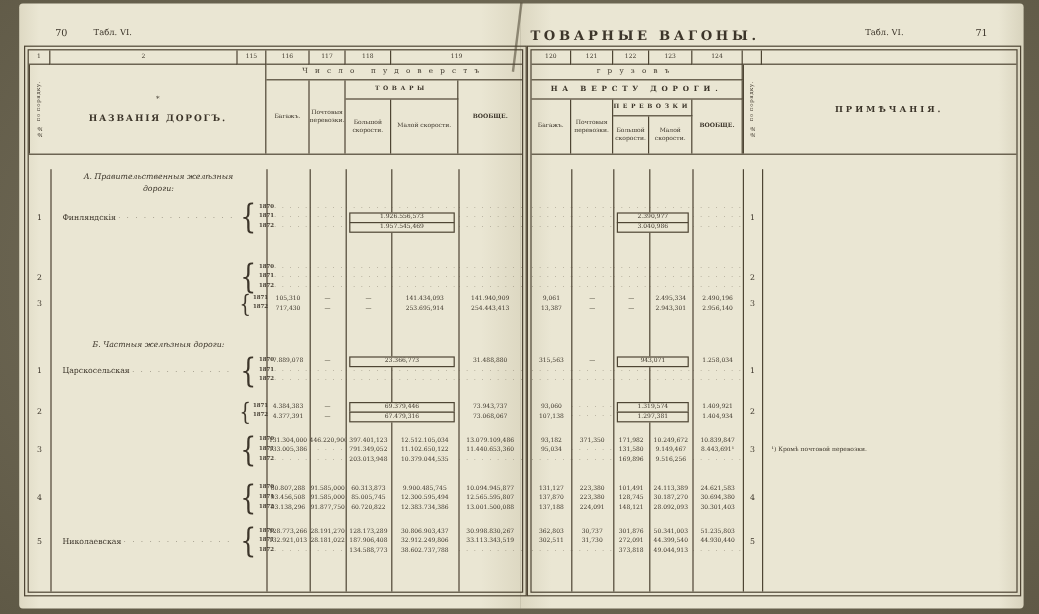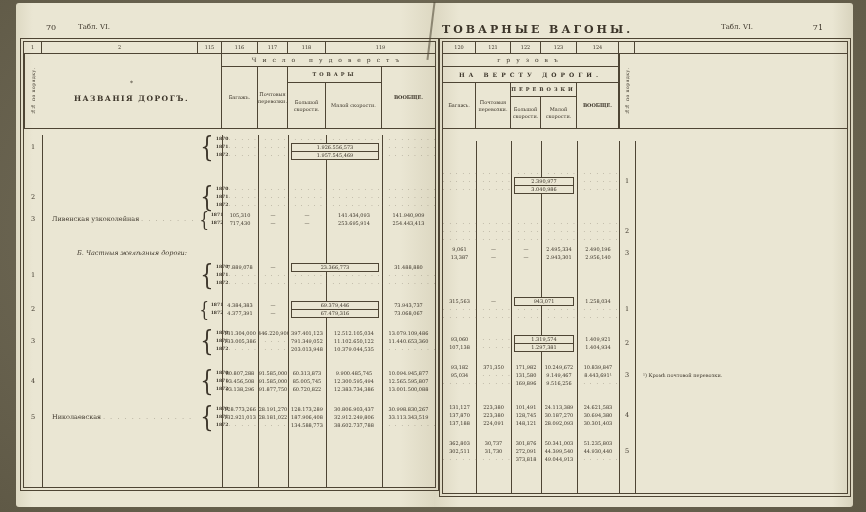--- a/index.html
+++ b/index.html
@@ -113,22 +113,30 @@
         <div class="hc" style="grid-row:4;grid-column:7">Малой скорости.</div>
         <div class="hc bold last" style="grid-row:3/5;grid-column:8">ВООБЩЕ.</div>
       </div>
       <div class="tbody" id="bodyL" style="width:411px;height:352px">
           <div class="vline" style="left: 18px;"></div>
           <div class="vline" style="left: 198px;"></div>
           <div class="vline" style="left: 234px;"></div>
           <div class="vline" style="left: 264px;"></div>
           <div class="vline" style="left: 302px;"></div>
           <div class="vline" style="left: 358px;"></div>
+          <div class="blk blk-l" style="margin-top: 12px; grid-template-rows: 22px;">
+            <div class="heading" style="grid-column: 2 / 4;">А. Правительственныя желѣзныя
+дороги:</div>
+          </div>
           <div class="blk blk-l" style="margin-top: 6px; grid-template-rows: repeat(3, 8px);">
             <div class="rnum" style="grid-area: 1 / 1 / -1;">1</div>
+            <div class="rname-wrap" style="grid-area: 1 / 2 / -1;">
+              <span class="rname">Финляндскія</span>
+              <span class="leader">. . . . . . . . . . . . . . . . . . . . . . . . . . . . . . . . . . . . . . . . . . . . . . . . . . . . . . . . . . . . </span>
+            </div>
             <div class="yearcol" style="grid-area: 1 / 3 / -1;">
               <span class="brace" style="font-size: 28px; line-height: 24px;">{</span>
               <div class="years">
                 <div class="yr">1870</div>
                 <div class="yr">1871</div>
                 <div class="yr">1872</div>
               </div>
             </div>
             <div class="cell dots" style="grid-area: 1 / 4;">. . . . . . . . . . . . . . </div>
             <div class="cell dots" style="grid-area: 1 / 5;">. . . . . . . . . . . . . . </div>
@@ -165,24 +173,20 @@
             <div class="cell dots" style="grid-area: 2 / 7;">. . . . . . . . . . . . . . </div>
             <div class="cell dots" style="grid-area: 2 / 8;">. . . . . . . . . . . . . . </div>
             <div class="cell dots" style="grid-area: 3 / 4;">. . . . . . . . . . . . . . </div>
             <div class="cell dots" style="grid-area: 3 / 5;">. . . . . . . . . . . . . . </div>
             <div class="cell dots" style="grid-area: 3 / 6;">. . . . . . . . . . . . . . </div>
             <div class="cell dots" style="grid-area: 3 / 7;">. . . . . . . . . . . . . . </div>
             <div class="cell dots" style="grid-area: 3 / 8;">. . . . . . . . . . . . . . </div>
           </div>
           <div class="blk blk-l" style="margin-top: 2px; grid-template-rows: repeat(2, 8px);">
             <div class="rnum" style="grid-area: 1 / 1 / -1;">3</div>
-            <div class="rname-wrap" style="grid-area: 1 / 2 / -1;">
-              <span class="rname">Ливенская узкоколейная</span>
-              <span class="leader">. . . . . . . . . . . . . . . . . . . . . . . . . . . . . . . . . . . . . . . . . . . . . . . . . . . . . . . . . . . . </span>
-            </div>
             <div class="yearcol" style="grid-area: 1 / 3 / -1;">
               <span class="brace" style="font-size: 20px; line-height: 16px;">{</span>
               <div class="years">
                 <div class="yr">1871</div>
                 <div class="yr">1872</div>
               </div>
             </div>
             <div class="cell" style="grid-area: 1 / 4;">105,310</div>
             <div class="cell" style="grid-area: 1 / 5;">—</div>
             <div class="cell" style="grid-area: 1 / 6;">—</div>
@@ -192,20 +196,24 @@
             <div class="cell" style="grid-area: 2 / 5;">—</div>
             <div class="cell" style="grid-area: 2 / 6;">—</div>
             <div class="cell" style="grid-area: 2 / 7;">253.695,914</div>
             <div class="cell" style="grid-area: 2 / 8;">254.443,413</div>
           </div>
           <div class="blk blk-l" style="margin-top: 20px; grid-template-rows: 12px;">
             <div class="heading" style="grid-column: 2 / 4;">Б. Частныя желѣзныя дороги:</div>
           </div>
           <div class="blk blk-l" style="margin-top: 4px; grid-template-rows: repeat(3, 8px);">
             <div class="rnum" style="grid-area: 1 / 1 / -1;">1</div>
+            <div class="rname-wrap" style="grid-area: 1 / 2 / -1;">
+              <span class="rname">Царскосельская</span>
+              <span class="leader">. . . . . . . . . . . . . . . . . . . . . . . . . . . . . . . . . . . . . . . . . . . . . . . . . . . . . . . . . . . . </span>
+            </div>
             <div class="yearcol" style="grid-area: 1 / 3 / -1;">
               <span class="brace" style="font-size: 28px; line-height: 24px;">{</span>
               <div class="years">
                 <div class="yr">1870</div>
                 <div class="yr">1871</div>
                 <div class="yr">1872</div>
               </div>
             </div>
             <div class="cell" style="grid-area: 1 / 4;">7.889,078</div>
             <div class="cell" style="grid-area: 1 / 5;">—</div>
@@ -338,20 +346,23 @@
         <div class="hc bb last" style="grid-row:1;grid-column:7"></div>
         <div class="hc bb sp" style="grid-row:2;grid-column:1/6">грузовъ</div>
         <div class="hc bb sp2" style="grid-row:3;grid-column:1/6">НА ВЕРСТУ ДОРОГИ.</div>
         <div class="hc" style="grid-row:4/6;grid-column:1">Багажъ.</div>
         <div class="hc" style="grid-row:4/6;grid-column:2">Почтовыя перевозки.</div>
         <div class="hc bb grp" style="grid-row:4;grid-column:3/5">ПЕРЕВОЗКИ</div>
         <div class="hc" style="grid-row:5;grid-column:3">Большой скорости.</div>
         <div class="hc" style="grid-row:5;grid-column:4">Малой скорости.</div>
         <div class="hc bold" style="grid-row:4/6;grid-column:5">ВООБЩЕ.</div>
         <div class="hc vtext" style="grid-row:2/6;grid-column:6">№№ по порядку.</div>
+        <div class="hc last" style="grid-row:2/6;grid-column:7">
+            <span class="notes-title">ПРИМѢЧАНІЯ.</span>
+          </div>
       </div>
       <div class="tbody" id="bodyR" style="width:404px;height:352px">
           <div class="vline" style="left: 33px;"></div>
           <div class="vline" style="left: 68px;"></div>
           <div class="vline" style="left: 98px;"></div>
           <div class="vline" style="left: 134px;"></div>
           <div class="vline" style="left: 176px;"></div>
           <div class="vline" style="left: 192px;"></div>
           <div class="blk blk-r" style="margin-top: 12px; grid-template-rows: 22px;"></div>
           <div class="blk blk-r" style="margin-top: 6px; grid-template-rows: repeat(3, 8px);">

